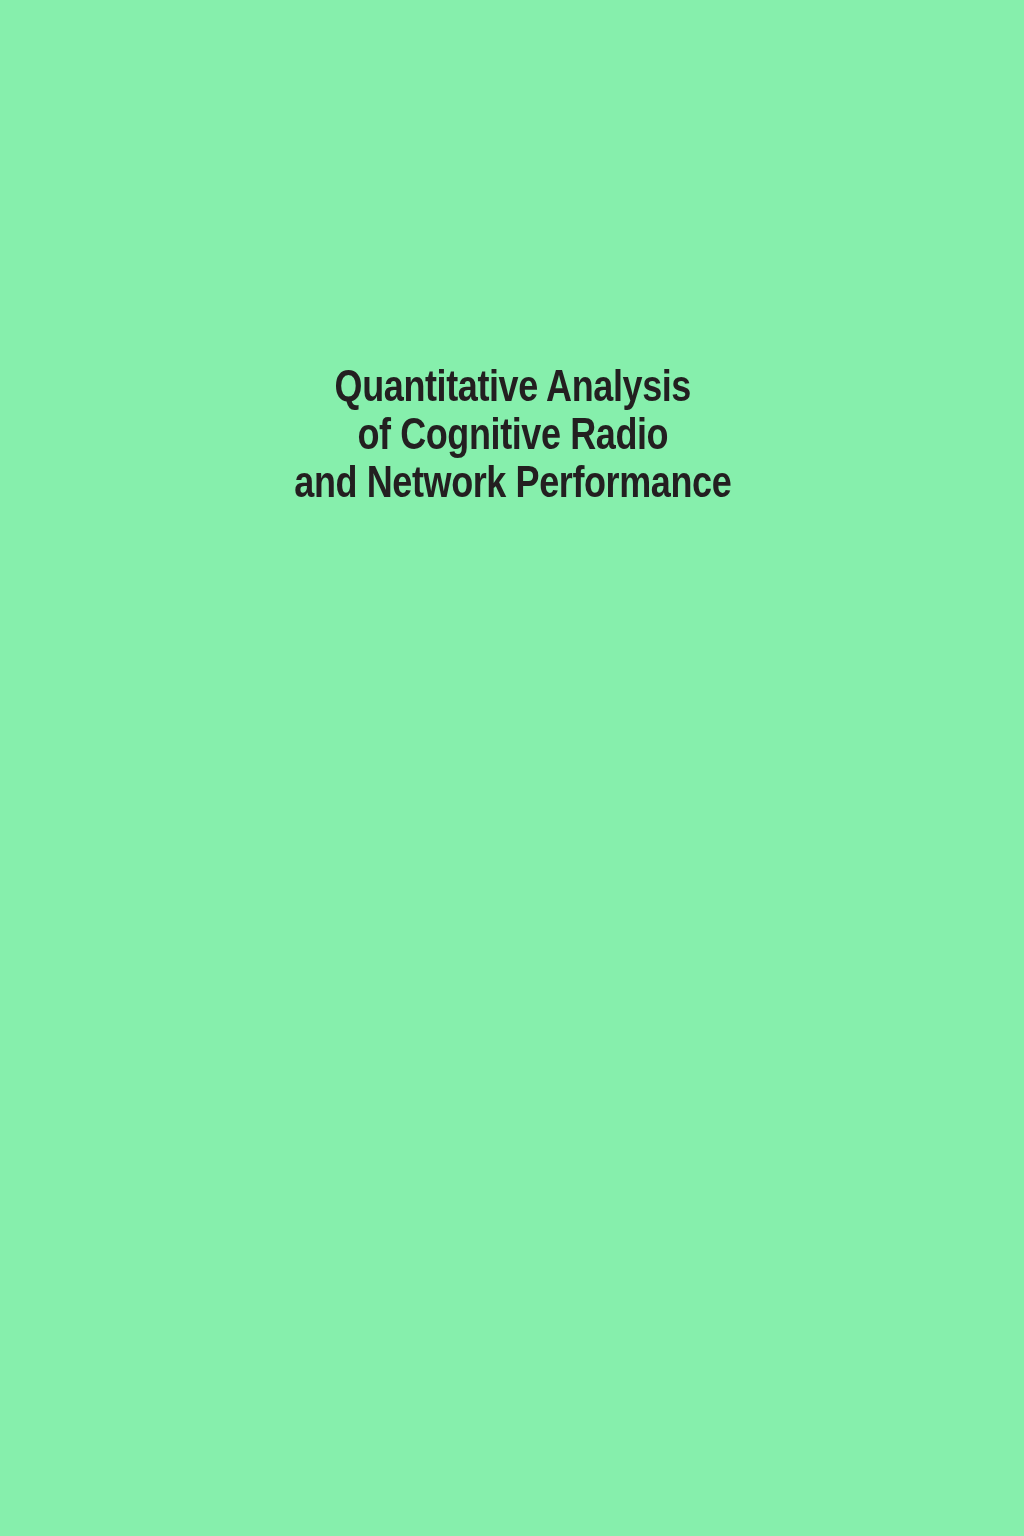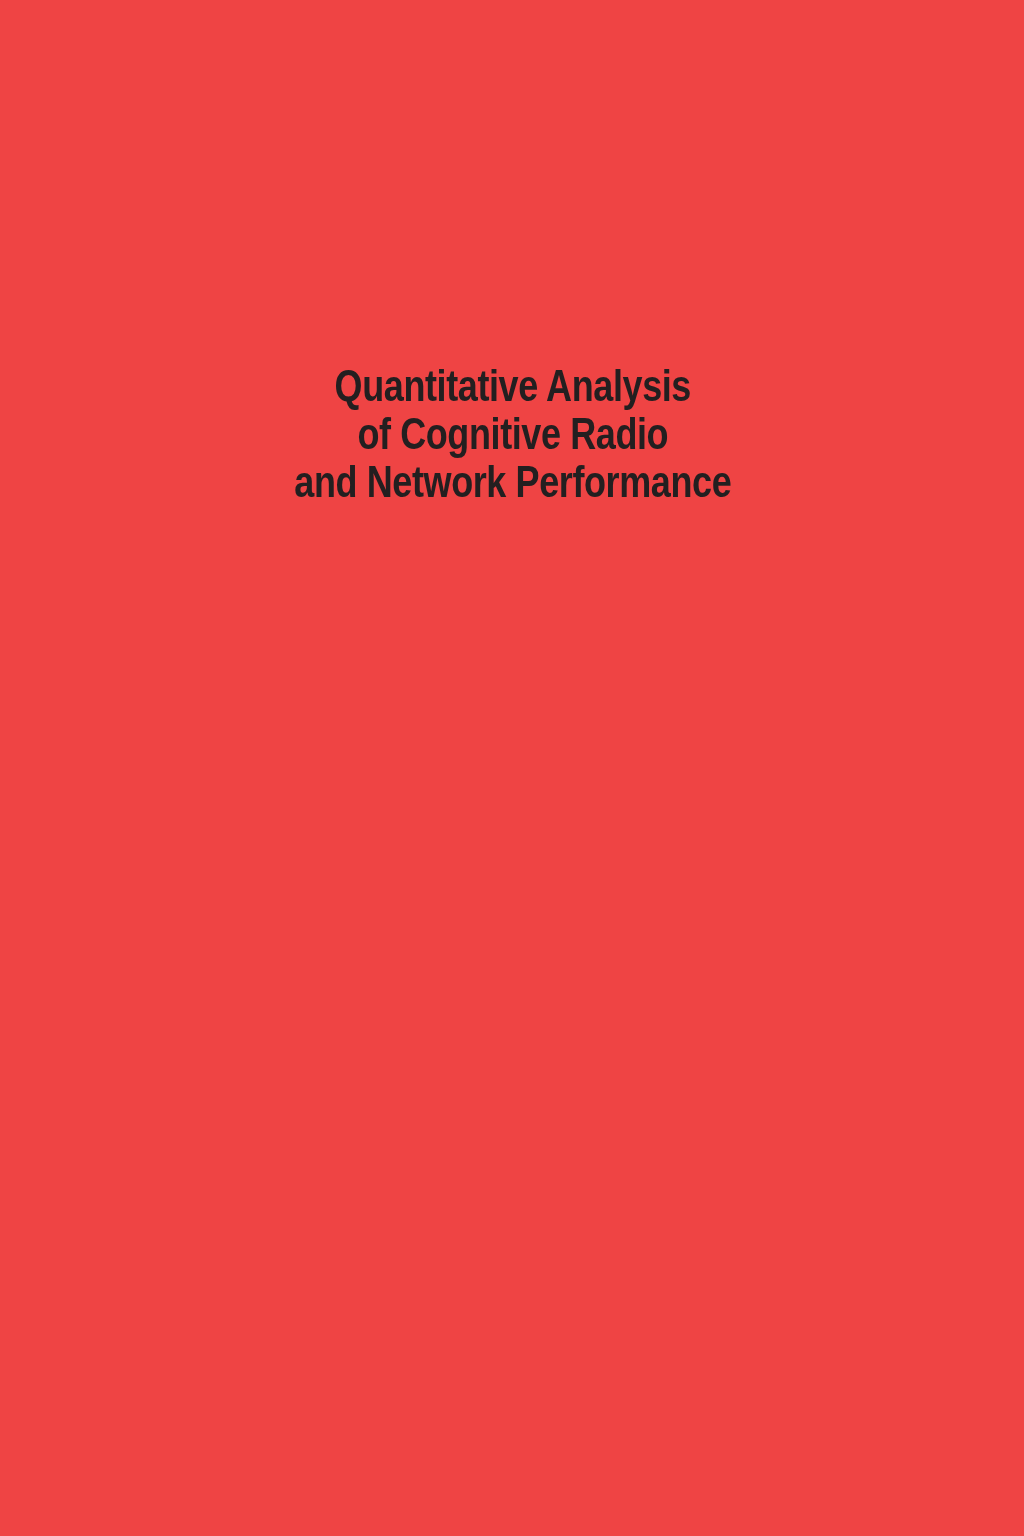--- a/index.html
+++ b/index.html
@@ -34,19 +34,19 @@
     font-size: 45px;
     line-height: 48px;
     letter-spacing: -0.5px;
     white-space: nowrap;
     
   }
 </style>
 </head>
 <body style="background: rgb(255, 255, 255);">
 
-<div class="page" style="background: #ef4444;">
+<div class="page" style="background: #86efac;">
   <div class="title-block">
     <div class="title-line" style="color: rgb(35, 31, 32);">Quantitative Analysis</div>
     <div class="title-line" style="color: rgb(35, 31, 32);">of Cognitive Radio</div>
     <div class="title-line" style="color: rgb(35, 31, 32);">and Network Performance</div>
   </div>
 </div>
 
 </body></html>

